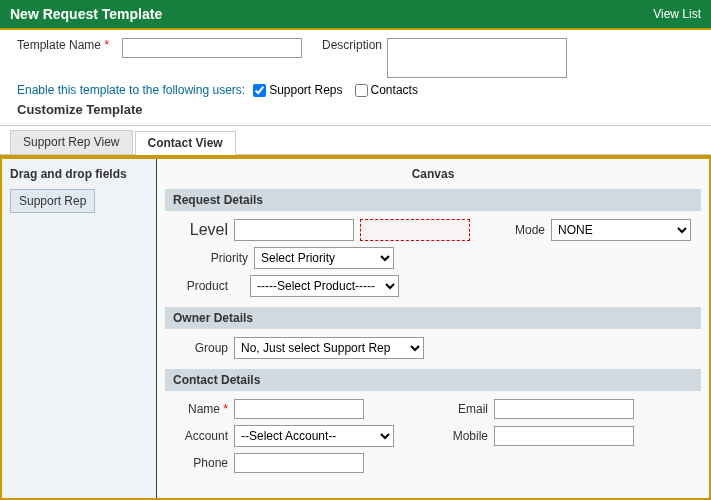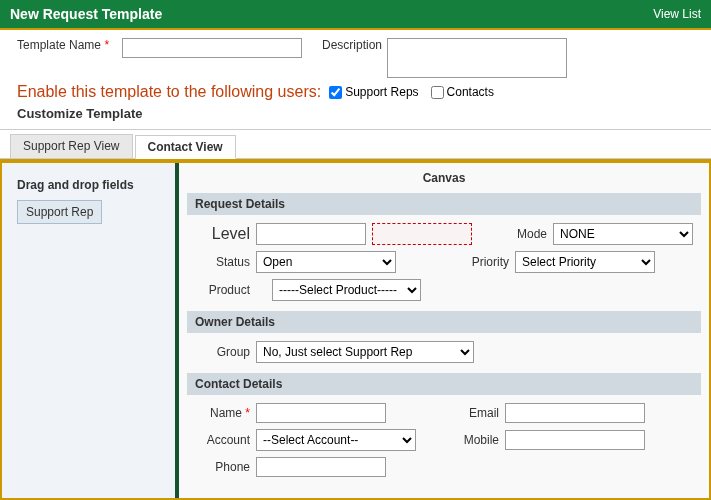--- a/index.html
+++ b/index.html
@@ -17,37 +17,37 @@
     .form-row { display: flex; align-items: flex-start; margin-bottom: 5px; }
     .form-label { font-size: 12px; color: #333; margin-right: 5px; min-width: 100px; }
     .form-label .required { color: red; }
     .text-input { border: 1px solid #999; padding: 2px 4px; font-size: 12px; }
     .template-name-input { width: 180px; }
     .description-area { margin-left: 20px; display: flex; align-items: flex-start; }
     .description-label { font-size: 12px; color: #333; margin-right: 5px; }
     .description-textarea { width: 180px; height: 40px; border: 1px solid #999; resize: none; font-size: 12px; }
 
     .enable-row { display: flex; align-items: center; margin-bottom: 5px; }
-    .enable-label { font-size: 16px; color: #c2410c; margin-right: 8px; }
+    .enable-label { font-size: 12px; color: #0369a1; margin-right: 8px; }
     .checkbox-group { display: flex; align-items: center; gap: 12px; }
     .checkbox-item { display: flex; align-items: center; gap: 3px; font-size: 12px; }
     .checkbox-item input { margin: 0; }
 
     .customize-title { font-size: 13px; font-weight: bold; color: #333; margin-top: 4px; }
 
     
     .tabs-row { display: flex; border-bottom: 1px solid #ccc; padding: 0 10px; background: #fff; margin-top: 4px; }
     .tab { border: 1px solid #ccc; padding: 4px 12px; background: #e8e8e8; cursor: pointer; font-size: 12px; color: #333; margin-right: 2px; border-bottom: none; }
     .tab.active { background: #fff; font-weight: bold; border-bottom: 1px solid #fff; position: relative; top: 1px; }
 
     
     .main-body { display: flex; flex: 1; border-top: 2px solid #cc9900; overflow: hidden; }
 
     
-    .sidebar { width: 177px; background: #f0f4f8; border-right: 4px solid #14532d; padding: 15px; flex-shrink: 0; }
+    .sidebar { width: 155px; background: #f0f4f8; border-right: 1px solid #14532d; padding: 8px; flex-shrink: 0; }
     .sidebar-title { font-size: 12px; font-weight: bold; color: #333; margin-bottom: 8px; }
     .sidebar-item { background: #e0e8f0; border: 1px solid #aabdd0; padding: 4px 8px; font-size: 12px; color: #333; cursor: grab; display: inline-block; }
 
     
     .canvas { flex: 1; background: #f9f9f9; padding: 8px; overflow-y: auto; }
     .canvas-title { font-size: 12px; font-weight: bold; color: #333; margin-bottom: 8px; text-align: center; }
 
     
     .section { margin-bottom: 10px; }
     .section-header { background: #d0d8e0; padding: 4px 8px; font-size: 12px; font-weight: bold; color: #333; margin-bottom: 8px; }
@@ -130,26 +130,20 @@
             <div class="level-drop-area"></div>
             <div style="flex:1; display:flex; align-items:center; margin-left:20px;">
               <span class="fp-label">Mode</span>
               <select class="field-select select-medium">
                 <option>NONE</option>
               </select>
             </div>
           </div>
 
           <div style="display:flex; padding: 0 8px; margin-bottom:6px;">
-            <div style="display:flex; align-items:center; flex:1;">
-              <span class="fp-label" style="min-width:55px;text-align:right;margin-right:6px;">Status</span>
-              <select class="field-select select-medium">
-                <option>Open</option>
-              </select>
-            </div>
             <div style="display:flex; align-items:center; flex:1; margin-left:20px;">
               <span class="fp-label" style="min-width:55px;text-align:right;margin-right:6px;">Priority</span>
               <select class="field-select select-medium">
                 <option>Select Priority</option>
               </select>
             </div>
           </div>
 
           <div style="display:flex; padding: 0 8px; margin-bottom:6px;">
             <div style="display:flex; align-items:center;">
@@ -158,21 +152,21 @@
                 <option>-----Select Product-----</option>
               </select>
             </div>
           </div>
         </div>
 
         <div class="section">
           <div class="section-header">Owner Details</div>
           <div style="display:flex; padding: 0 8px; margin-bottom:6px; align-items:center;">
             <span class="fp-label" style="min-width:55px;text-align:right;margin-right:6px;">Group</span>
-            <select class="field-select" style="width:218px;">
+            <select class="field-select" style="width:190px;">
               <option>No, Just select Support Rep</option>
             </select>
           </div>
         </div>
 
         <div class="section">
           <div class="section-header">Contact Details</div>
 
           <div style="display:flex; padding: 0 8px; margin-bottom:6px;">
             <div style="display:flex; align-items:center; flex:1;">

